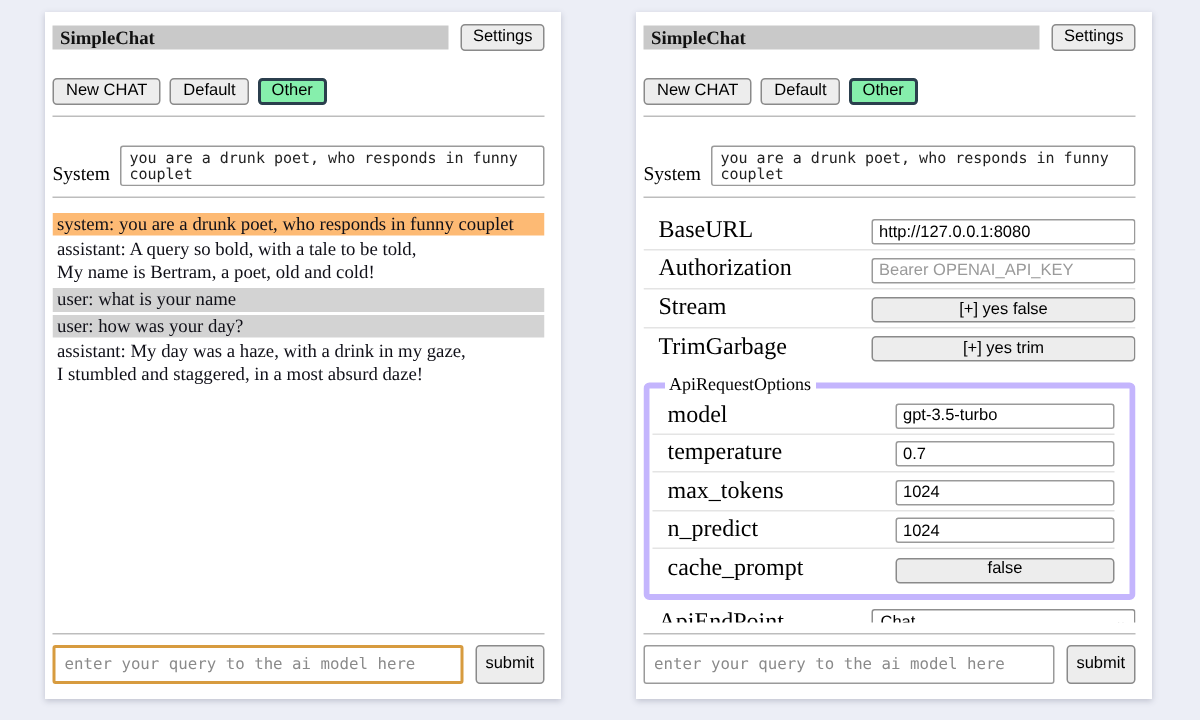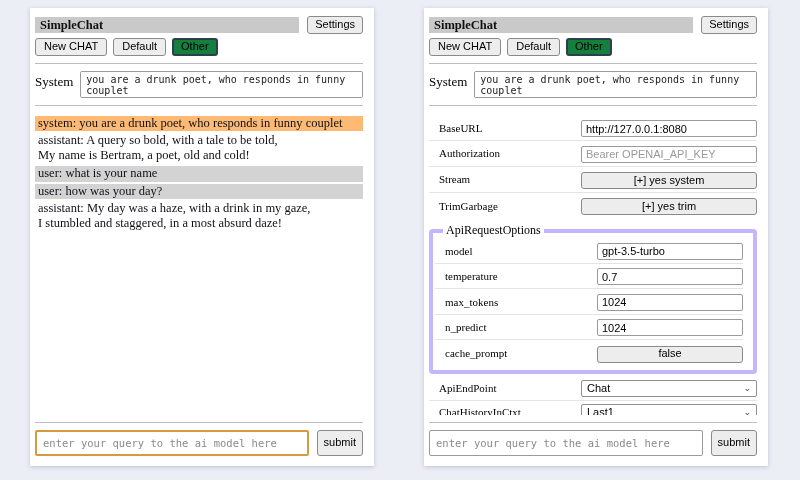--- a/index.html
+++ b/index.html
@@ -24,28 +24,28 @@
   .app-title {
     flex:1; background:#c9c9c9; color:#111;
     font-weight:bold; font-size:12.5px; line-height:1.15;
     padding:1px 5px;
   }
   button {
     font-family:"Liberation Sans", sans-serif; font-size:11px; color:#000;
     background:#ededed; border:1px solid #8a8a8a; border-radius:3px;
     padding:1px 7px; line-height:1.25;
   }
-  .toolbar { display:flex; gap:6px; margin-top:4px; }
+  .toolbar { display:flex; gap:6px; margin-top:18px; }
   .toolbar button { padding:1px 8px; }
   .toolbar button.active {
-    background:#15803d; border:2px solid #2b3f4d; padding:0 7px; border-radius:3px;
+    background:#86efac; border:2px solid #2b3f4d; padding:0 7px; border-radius:3px;
   }
   hr.divider { border:none; border-top:1px solid #bdbdbd; margin:7px 0; }
 
-  .system-row { display:flex; gap:7px; align-items:flex-start; }
+  .system-row { display:flex; gap:7px; align-items:flex-end;margin-top:12px; }
   .system-row .lbl { font-size:13px; padding-top:3px; }
   .system-row textarea {
     flex:1; height:27px; resize:none;
     font-family:"DejaVu Sans Mono", monospace; font-size:10px; color:#222;
     border:1px solid #9a9a9a; border-radius:2px; padding:2px 5px;
     outline:none;
   }
 
   .content { flex:1; overflow:hidden; margin-top:3px; }
 
@@ -55,21 +55,21 @@
     padding:0 3px 1px 3px; margin-bottom:2px; white-space:pre-line;
   }
   .chat-msg.role-system { background:#fdba74; }
   .chat-msg.role-user   { background:#d3d3d3; }
 
   
   .setting-row {
     display:flex; align-items:center; justify-content:space-between;
     padding:3px 0 3px 10px; border-bottom:1px solid #e4e4e4; min-height:21px;
   }
-  .setting-label { font-size:11px; color:#000; white-space:nowrap; }
+  .setting-label { font-size:16px; color:#000; white-space:nowrap; }
   .setting-control { width:176px; flex:none; }
   .setting-control input {
     width:100%; height:17px;
     font-family:"Liberation Sans", sans-serif; font-size:11px; color:#000;
     border:1px solid #9a9a9a; border-radius:2px; padding:1px 4px; outline:none;
   }
   .setting-control input::placeholder { color:#9a9a9a; }
   .setting-control button { width:100%; height:17px; padding:0; }
   .fake-select {
     width:100%; height:17px; background:#fff;
@@ -172,21 +172,21 @@
     <div class="setting-row">
       <span class="setting-label">Authorization</span>
       <span class="setting-control">
         <input spellcheck="false" placeholder="Bearer OPENAI_API_KEY" style="">
       </span>
     </div>
 
     <div class="setting-row">
       <span class="setting-label">Stream</span>
       <span class="setting-control">
-        <button>[+] yes system</button>
+        <button>[+] yes false</button>
       </span>
     </div>
 
     <div class="setting-row" style="border-bottom:none;">
       <span class="setting-label">TrimGarbage</span>
       <span class="setting-control">
         <button>[+] yes trim</button>
       </span>
     </div>
 

